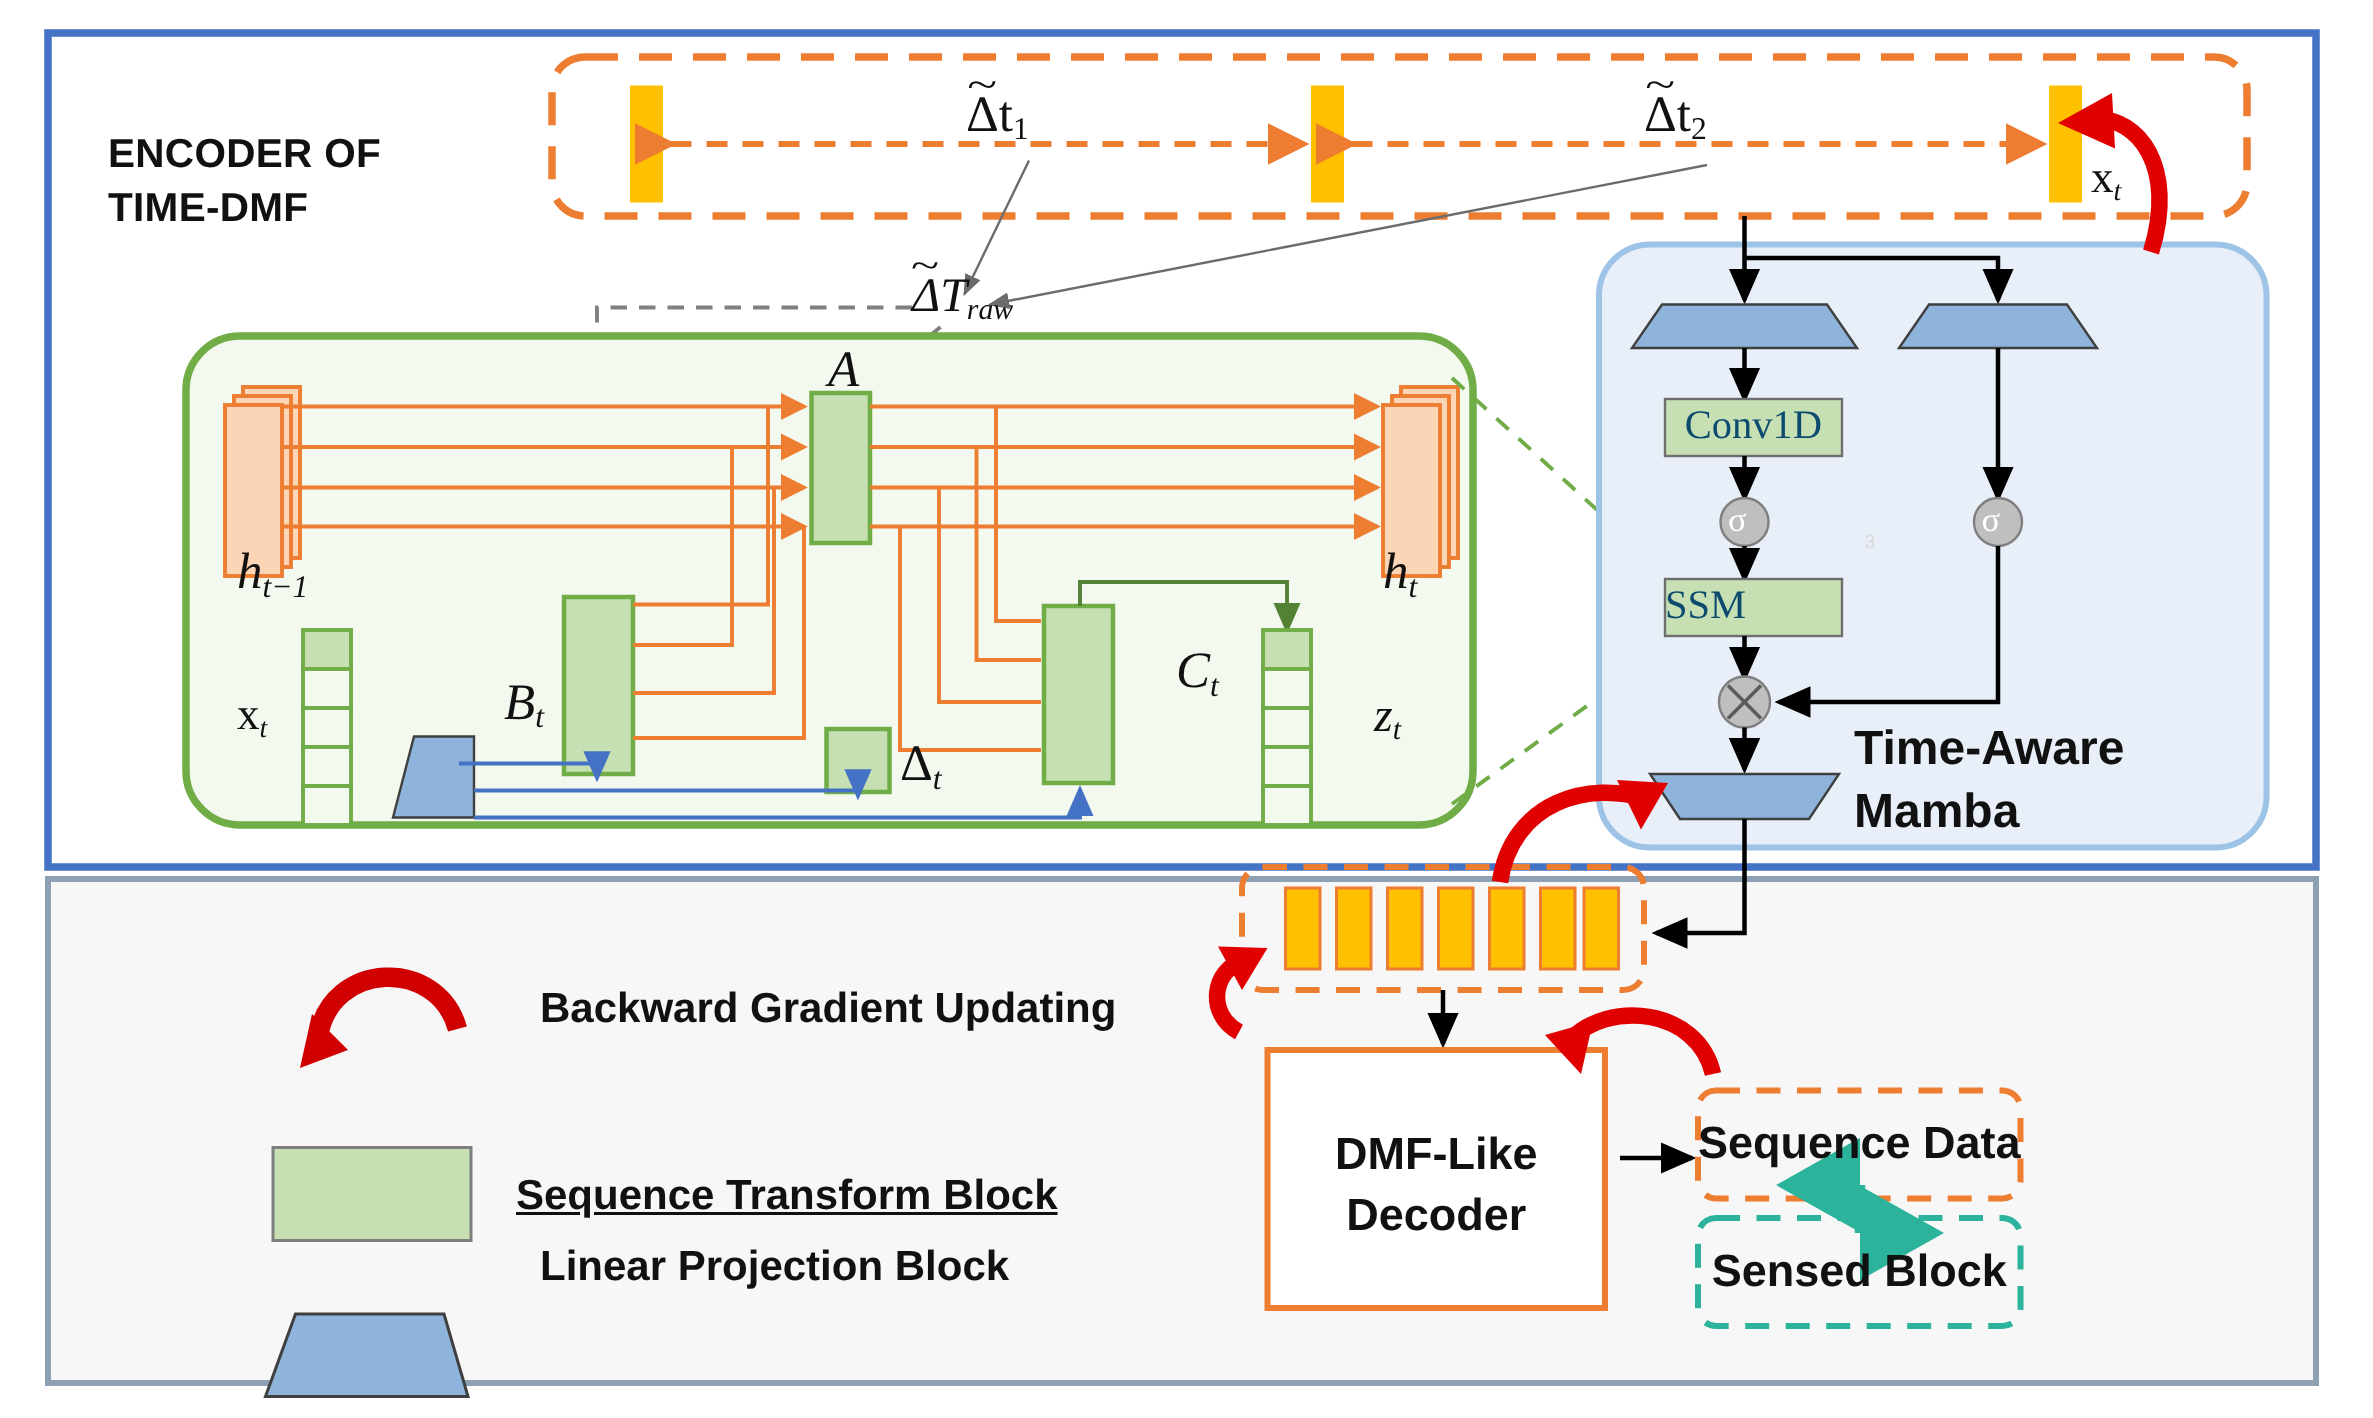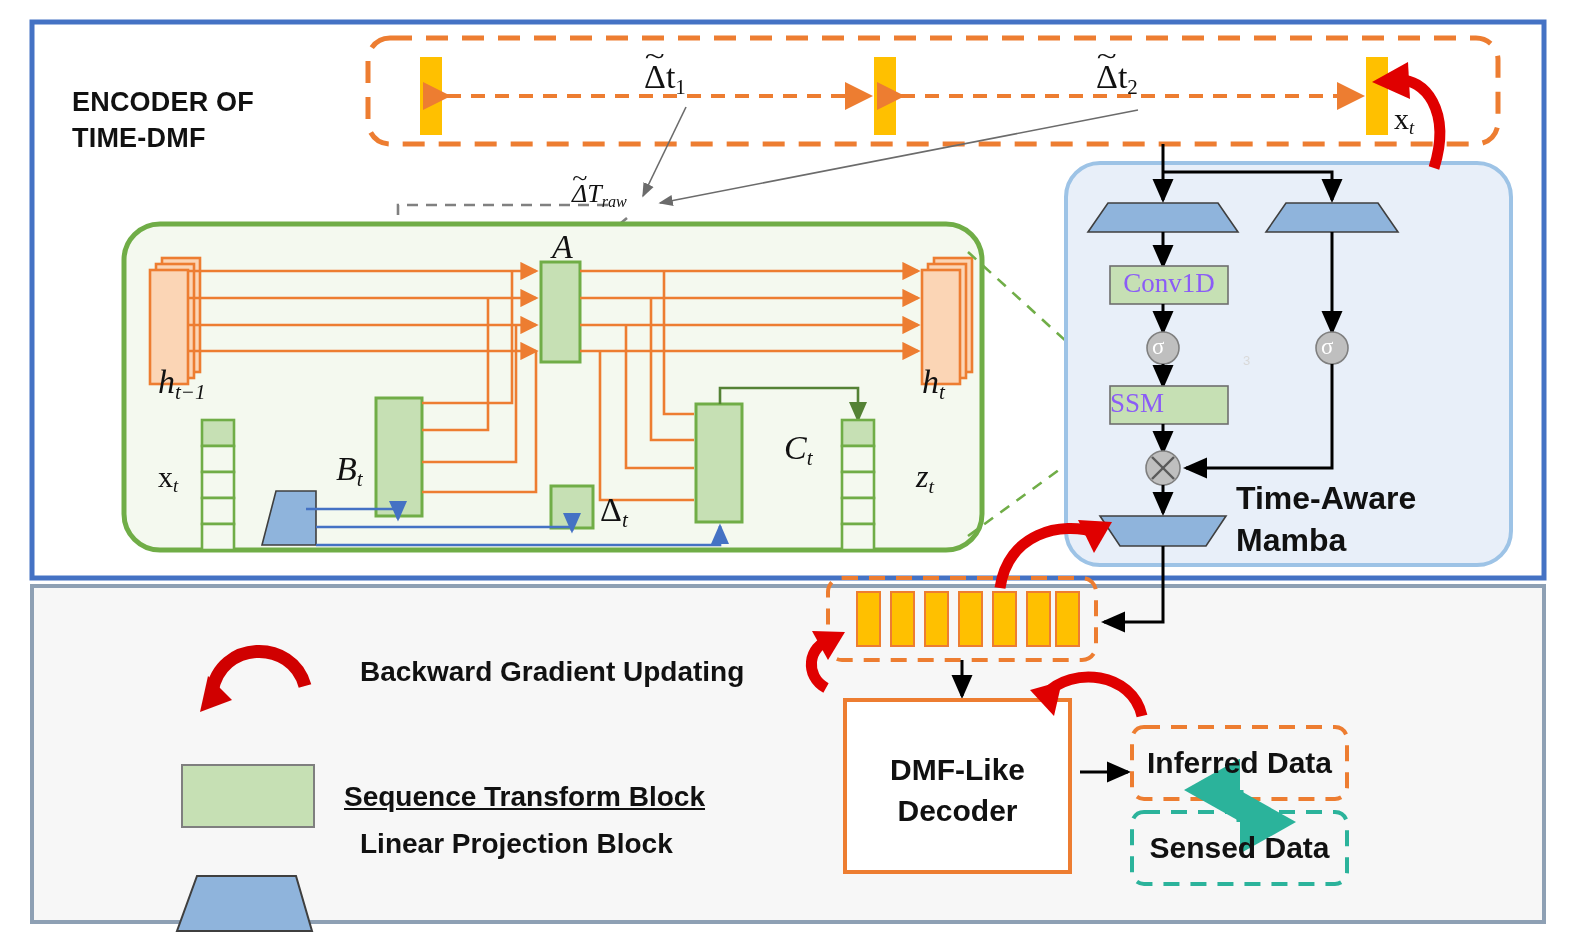--- a/index.html
+++ b/index.html
@@ -8,21 +8,21 @@
   svg#canvas{position:absolute;left:0;top:0;width:1582px;height:945px;}
   .lbl{position:absolute;white-space:nowrap;color:#111;}
   .bold{font-weight:bold;}
   .mathi{font-family:"Liberation Serif",serif;font-style:italic;}
   .mathu{font-family:"Liberation Serif",serif;font-style:normal;}
   .sub{font-size:0.62em;vertical-align:-0.28em;font-family:"Liberation Serif",serif;font-style:italic;}
   .subu{font-size:0.62em;vertical-align:-0.28em;font-family:"Liberation Serif",serif;font-style:normal;}
   .tilde{position:relative;}
   .tilde::before{content:"~";position:absolute;left:50%;top:-0.62em;transform:translateX(-52%) scaleX(1.35);font-size:0.80em;font-family:"Liberation Serif",serif;font-style:normal;}
   .enc-title{font-size:27px;font-weight:bold;line-height:1.32;letter-spacing:.2px;}
-  .blkwhite{color:#8b5cf6;font-family:"Liberation Serif",serif;}
+  .blkwhite{color:#0c4a6e;font-family:"Liberation Serif",serif;}
 </style>
 </head>
 <body>
 
 <div id="stage">
 
 <svg id="canvas" viewBox="0 0 1582 945">
   <defs>
     <marker id="ar-or" markerWidth="7" markerHeight="7" refX="6" refY="3.5" orient="auto">
       <path d="M0,0 L7,3.5 L0,7 z" fill="#ED7D31"></path>
@@ -214,21 +214,21 @@
   <span class="mathu tilde">Δ</span><span class="mathu">t</span><span class="subu">1</span>
 </div>
 <div class="lbl" style="left:1096px;top:57px;font-size:34px;">
   <span class="mathu tilde">Δ</span><span class="mathu">t</span><span class="subu">2</span>
 </div>
 
 <div class="lbl" style="left:1394px;top:102px;font-size:30px;">
   <span class="mathu">x</span><span class="sub">t</span>
 </div>
 
-<div class="lbl" style="left:572px;top:178px;font-size:26px;">
+<div class="lbl" style="left:608px;top:178px;font-size:32px;">
   <span class="mathi tilde">Δ</span><span class="mathi">T</span><span class="sub">raw</span>
 </div>
 
 <div class="lbl mathi" style="left:552px;top:228px;font-size:34px;">
   <span>A</span>
 </div>
 <div class="lbl" style="left:336px;top:449px;font-size:34px;">
   <span class="mathi">B</span><span class="sub">t</span>
 </div>
 <div class="lbl" style="left:744px;top:428px;font-size:34px;padding-left:40px;">
@@ -269,24 +269,24 @@
 <div class="lbl bold" style="left:1236px;top:477px;font-size:32px;line-height:1.32;text-align:left;">
   <span>Time-Aware</span><br>
   <span>Mamba</span>
 </div>
 
 <div class="lbl bold" style="left:845px;top:749px;width:225px;text-align:center;font-size:30px;line-height:1.38;">
   <span>DMF-Like</span><br>
   <span>Decoder</span>
 </div>
 <div class="lbl bold" style="left:1132px;top:746px;width:215px;text-align:center;font-size:30px;">
-  <span>Inferred Data</span>
+  <span>Sequence Data</span>
 </div>
 <div class="lbl bold" style="left:1132px;top:831px;width:215px;text-align:center;font-size:30px;">
-  <span>Sensed Data</span>
+  <span>Sensed Block</span>
 </div>
 
 <div class="lbl bold" style="left:360px;top:656px;font-size:28px;">
   <span>Backward Gradient Updating</span>
 </div>
 <div class="lbl bold" style="left:344px;top:781px;font-size:28px;text-decoration:underline;">
   <span>Sequence Transform Block</span>
 </div>
 <div class="lbl bold" style="left:360px;top:828px;font-size:28px;">
   <span>Linear Projection Block</span>

